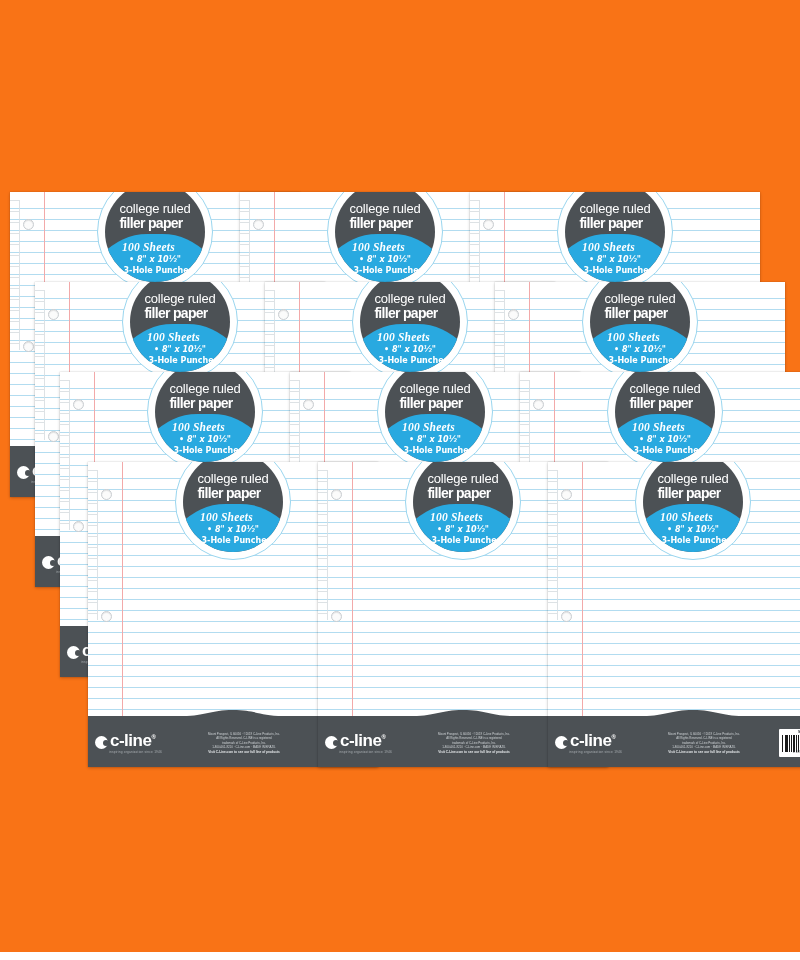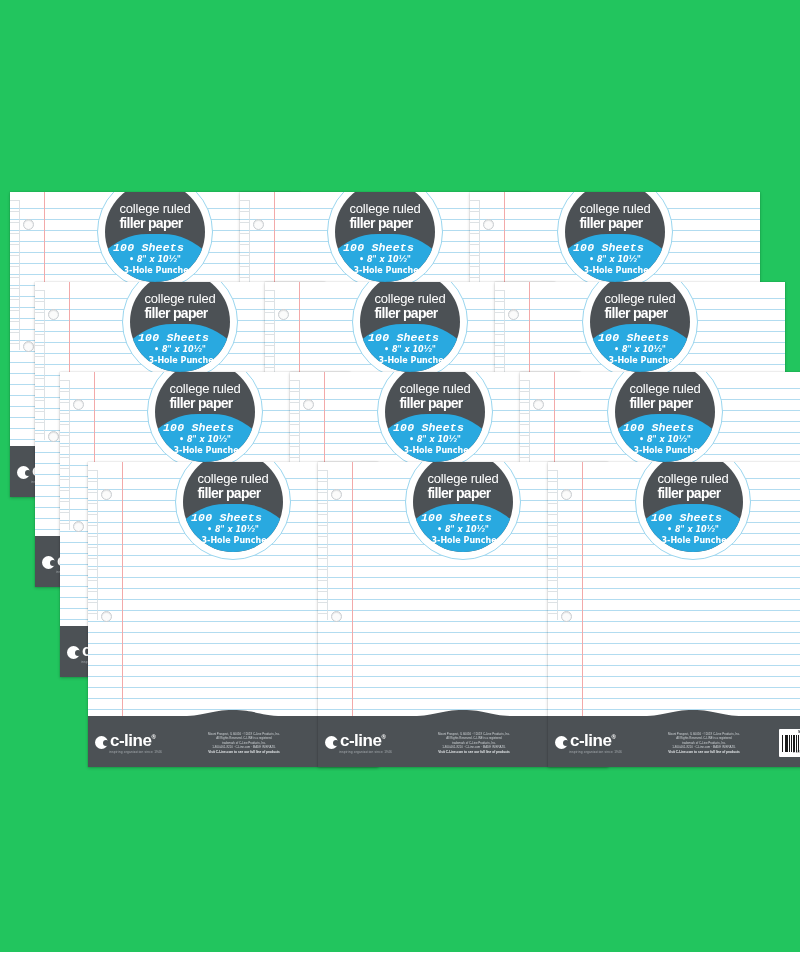--- a/index.html
+++ b/index.html
@@ -14,21 +14,21 @@
     overflow: hidden;
     font-family: "Liberation Sans", sans-serif;
     position: relative;
   }
 
   #stage {
     position: absolute;
     left: 0; top: 0;
     width: 800px;
     height: 952px;
-    background: #22c55e;
+    background: #f97316;
   }
 
   
   .pad {
     position: absolute;
     width: 290px;
     height: 305px;
     background: #ffffff;
     box-shadow: 0 1px 3px rgba(0,0,0,0.22), 0 0 0 0.5px rgba(0,0,0,0.07);
     overflow: hidden;
@@ -284,21 +284,21 @@
   }
   .t-sheets {
     position: absolute;
     left: 0; right: 13px;
     top: 68px;
     font-size: 11.5px;
     font-weight: bold;
     font-style: italic;
     letter-spacing: 0.2px;
     line-height: 1;
-    font-family: Liberation Mono, monospace;
+    font-family: Liberation Serif, serif;
   }
   .t-size {
     position: absolute;
     left: 0; right: 0;
     top: 82px;
     font-size: 8px;
     font-weight: bold;
     font-style: italic;
     line-height: 1;
     font-family: "DejaVu Sans", sans-serif;

